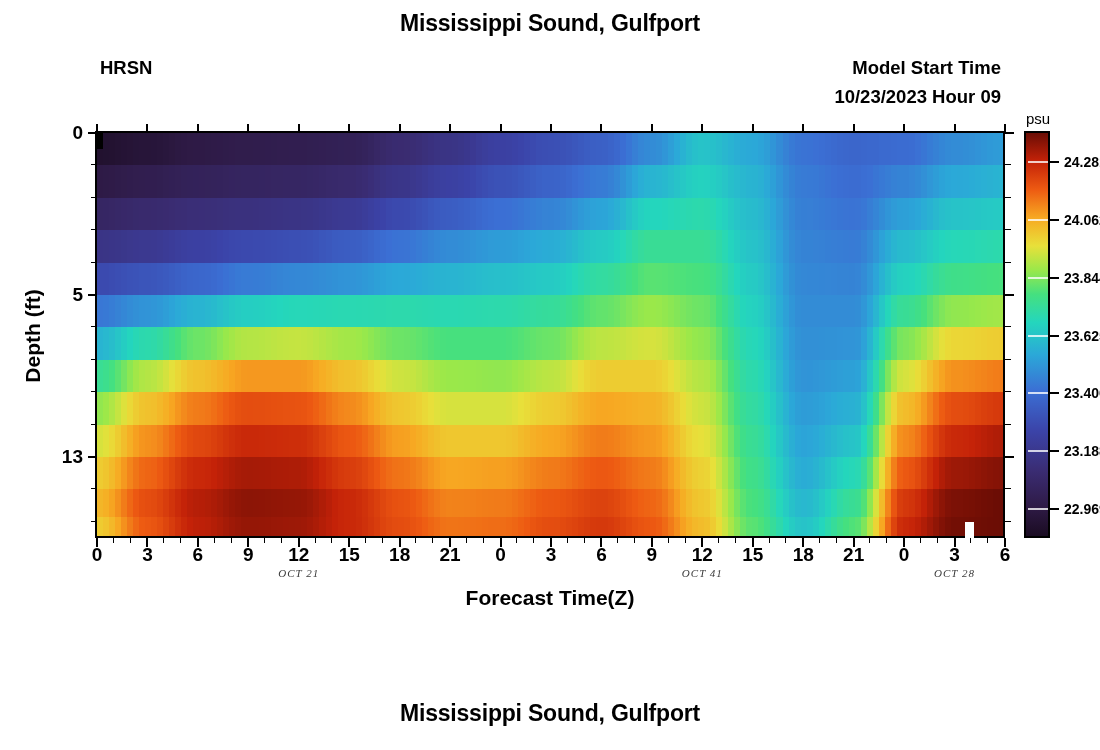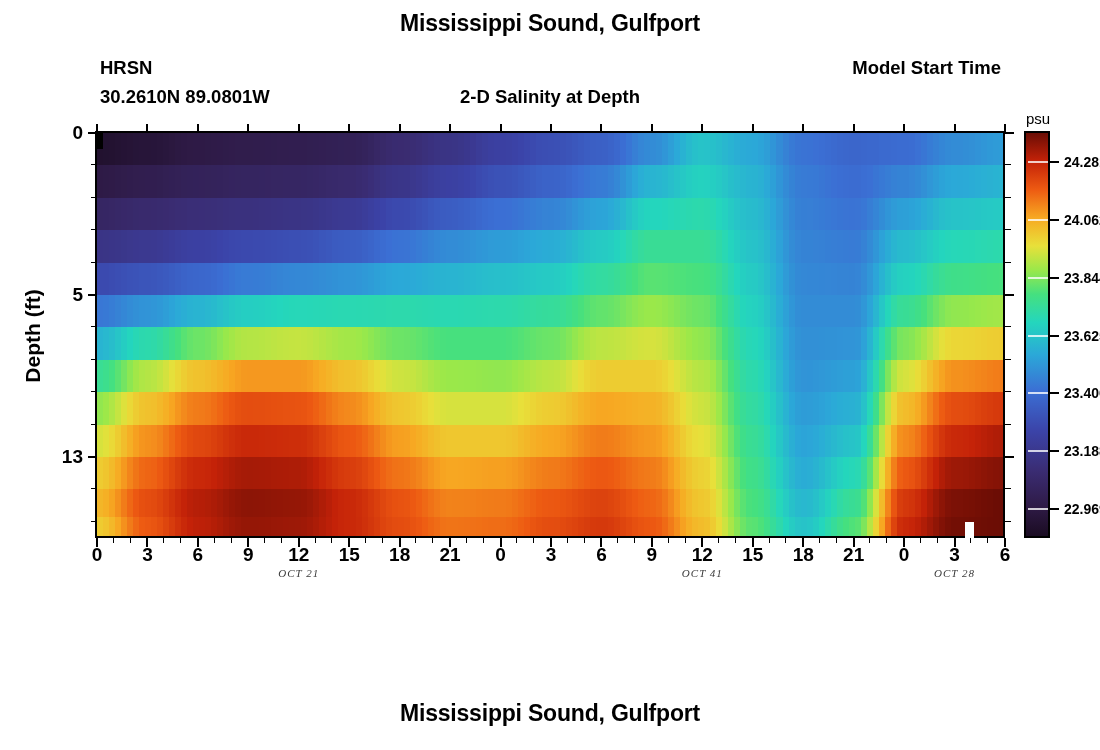--- a/index.html
+++ b/index.html
@@ -80,23 +80,22 @@
   }
 </style>
 </head>
 <body>
 
 <div class="page">
 
   <div class="main-title">Mississippi Sound, Gulfport</div>
 
   <div class="hdr hdr-station">HRSN</div>
-  <div class="hdr hdr-coords">30.2610N  89.0801W</div>
-  <div class="hdr hdr-subtitle">2-D Salinity at Depth</div>
   <div class="hdr hdr-mst-label">Model Start Time</div>
+  <div class="hdr hdr-mst-value">10/23/2023 Hour 09</div>
 
   <div class="axis-title-y">
     <span>Depth (ft)</span>
   </div>
 
   <div class="plot-wrap">
     <div class="heat" id="heat-canvas">
         <div class="heat-col" style="left: 0px; width: 6.61325px;">
           <div class="heat-cell" style="top: 0px; height: 33px; background: rgb(34, 17, 47);"></div>
           <div class="heat-cell" style="top: 32.4px; height: 33px; background: rgb(46, 26, 70);"></div>
@@ -2489,20 +2488,21 @@
       <div class="tick" style="position: absolute; left: 91px; top: 391.2px; width: 6px; height: 1px;"></div>
       <div class="tick" style="position: absolute; left: 1005px; top: 391.2px; width: 6px; height: 1px;"></div>
       <div class="tick" style="position: absolute; left: 91px; top: 423.6px; width: 6px; height: 1px;"></div>
       <div class="tick" style="position: absolute; left: 1005px; top: 423.6px; width: 6px; height: 1px;"></div>
       <div class="tick" style="position: absolute; left: 91px; top: 488.4px; width: 6px; height: 1px;"></div>
       <div class="tick" style="position: absolute; left: 1005px; top: 488.4px; width: 6px; height: 1px;"></div>
       <div class="tick" style="position: absolute; left: 91px; top: 520.8px; width: 6px; height: 1px;"></div>
       <div class="tick" style="position: absolute; left: 1005px; top: 520.8px; width: 6px; height: 1px;"></div>
     </div>
 
+  <div class="axis-title-x">Forecast Time(Z)</div>
 
   <div class="cbar-unit">psu</div>
   <div class="cbar-wrap">
     <div class="cbar-grad" id="cbar-grad" style="background: linear-gradient(to top, rgb(26, 12, 34) 0%, rgb(46, 26, 69) 7%, rgb(58, 44, 114) 16%, rgb(59, 67, 168) 26%, rgb(59, 111, 212) 36%, rgb(43, 168, 216) 45%, rgb(36, 214, 189) 53%, rgb(69, 224, 127) 60%, rgb(154, 232, 74) 66%, rgb(232, 224, 58) 72%, rgb(247, 168, 34) 79%, rgb(237, 90, 18) 86%, rgb(196, 34, 8) 93%, rgb(107, 13, 5) 100%);"></div>
   </div>
   <div id="cbar-labels">
       <div class="cbar-tick" style="top: 160.853px; left: 1050px; position: absolute;"></div>
       <div class="cbar-dash" style="top: 160.853px; left: 1028px; position: absolute;"></div>
       <div class="cbar-lbl" style="top: 161.853px; left: 1064px;">24.281</div>
       <div class="cbar-tick" style="top: 218.824px; left: 1050px; position: absolute;"></div>

